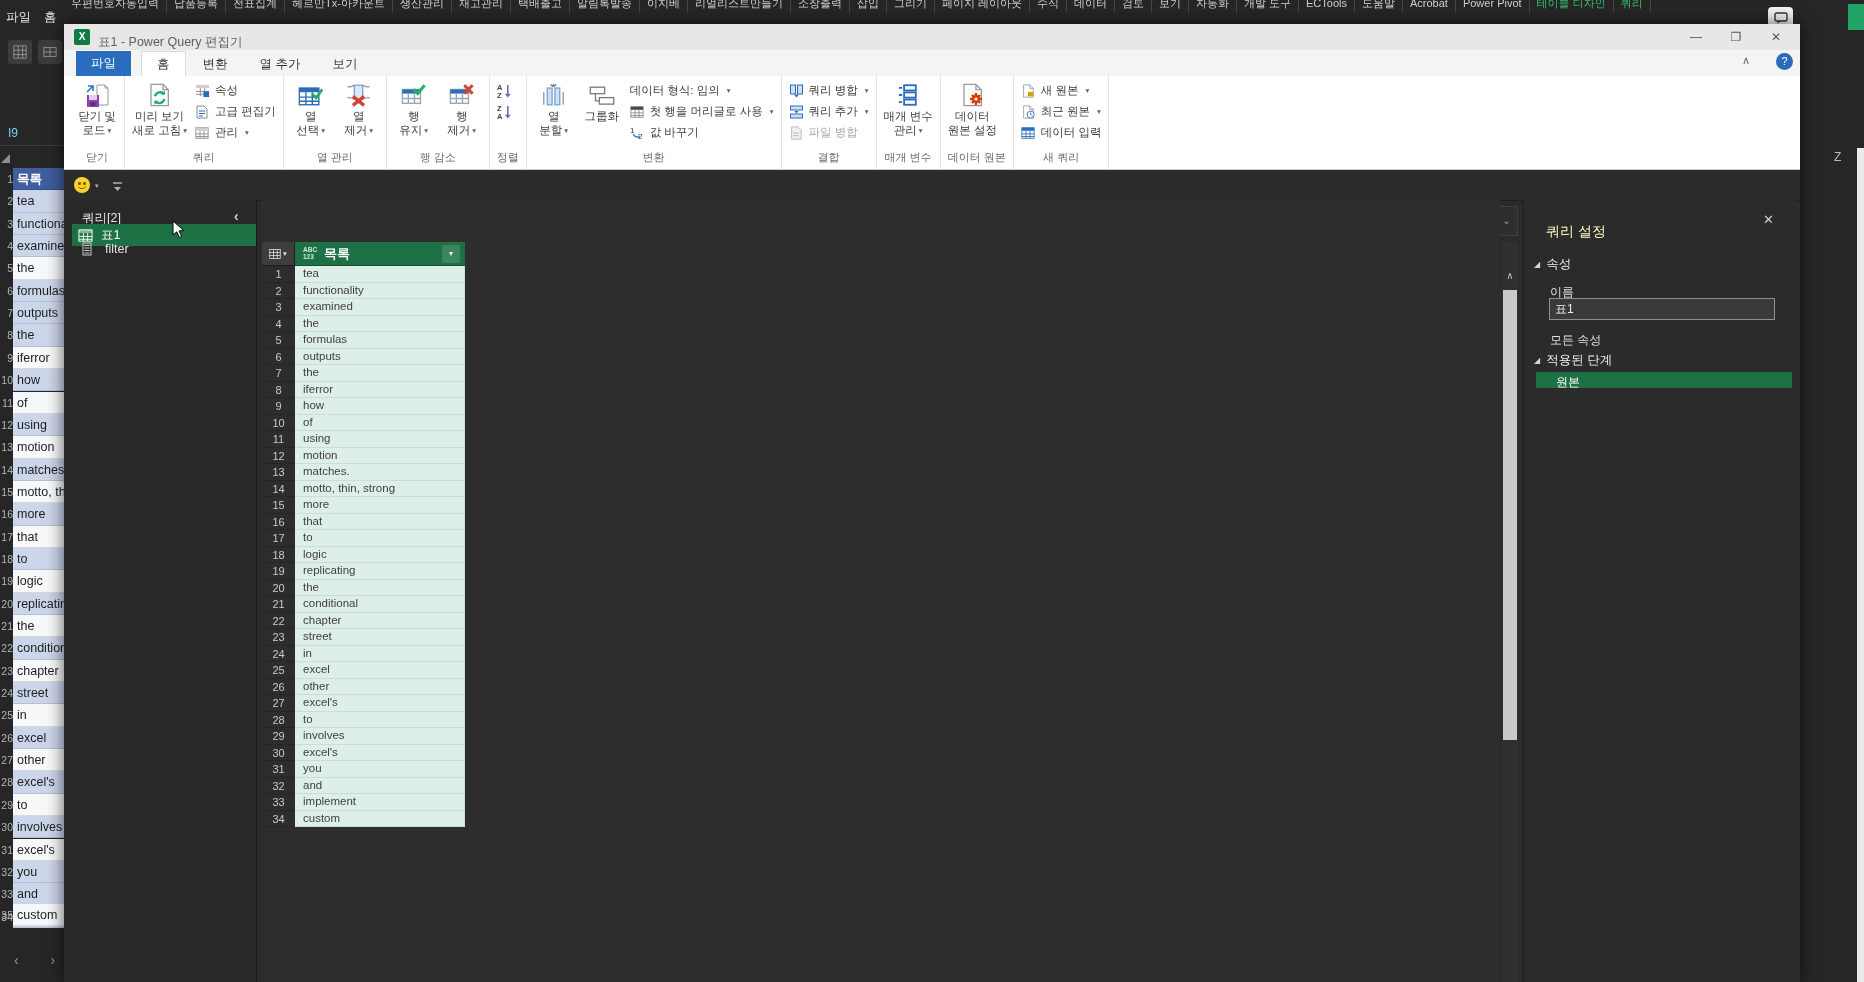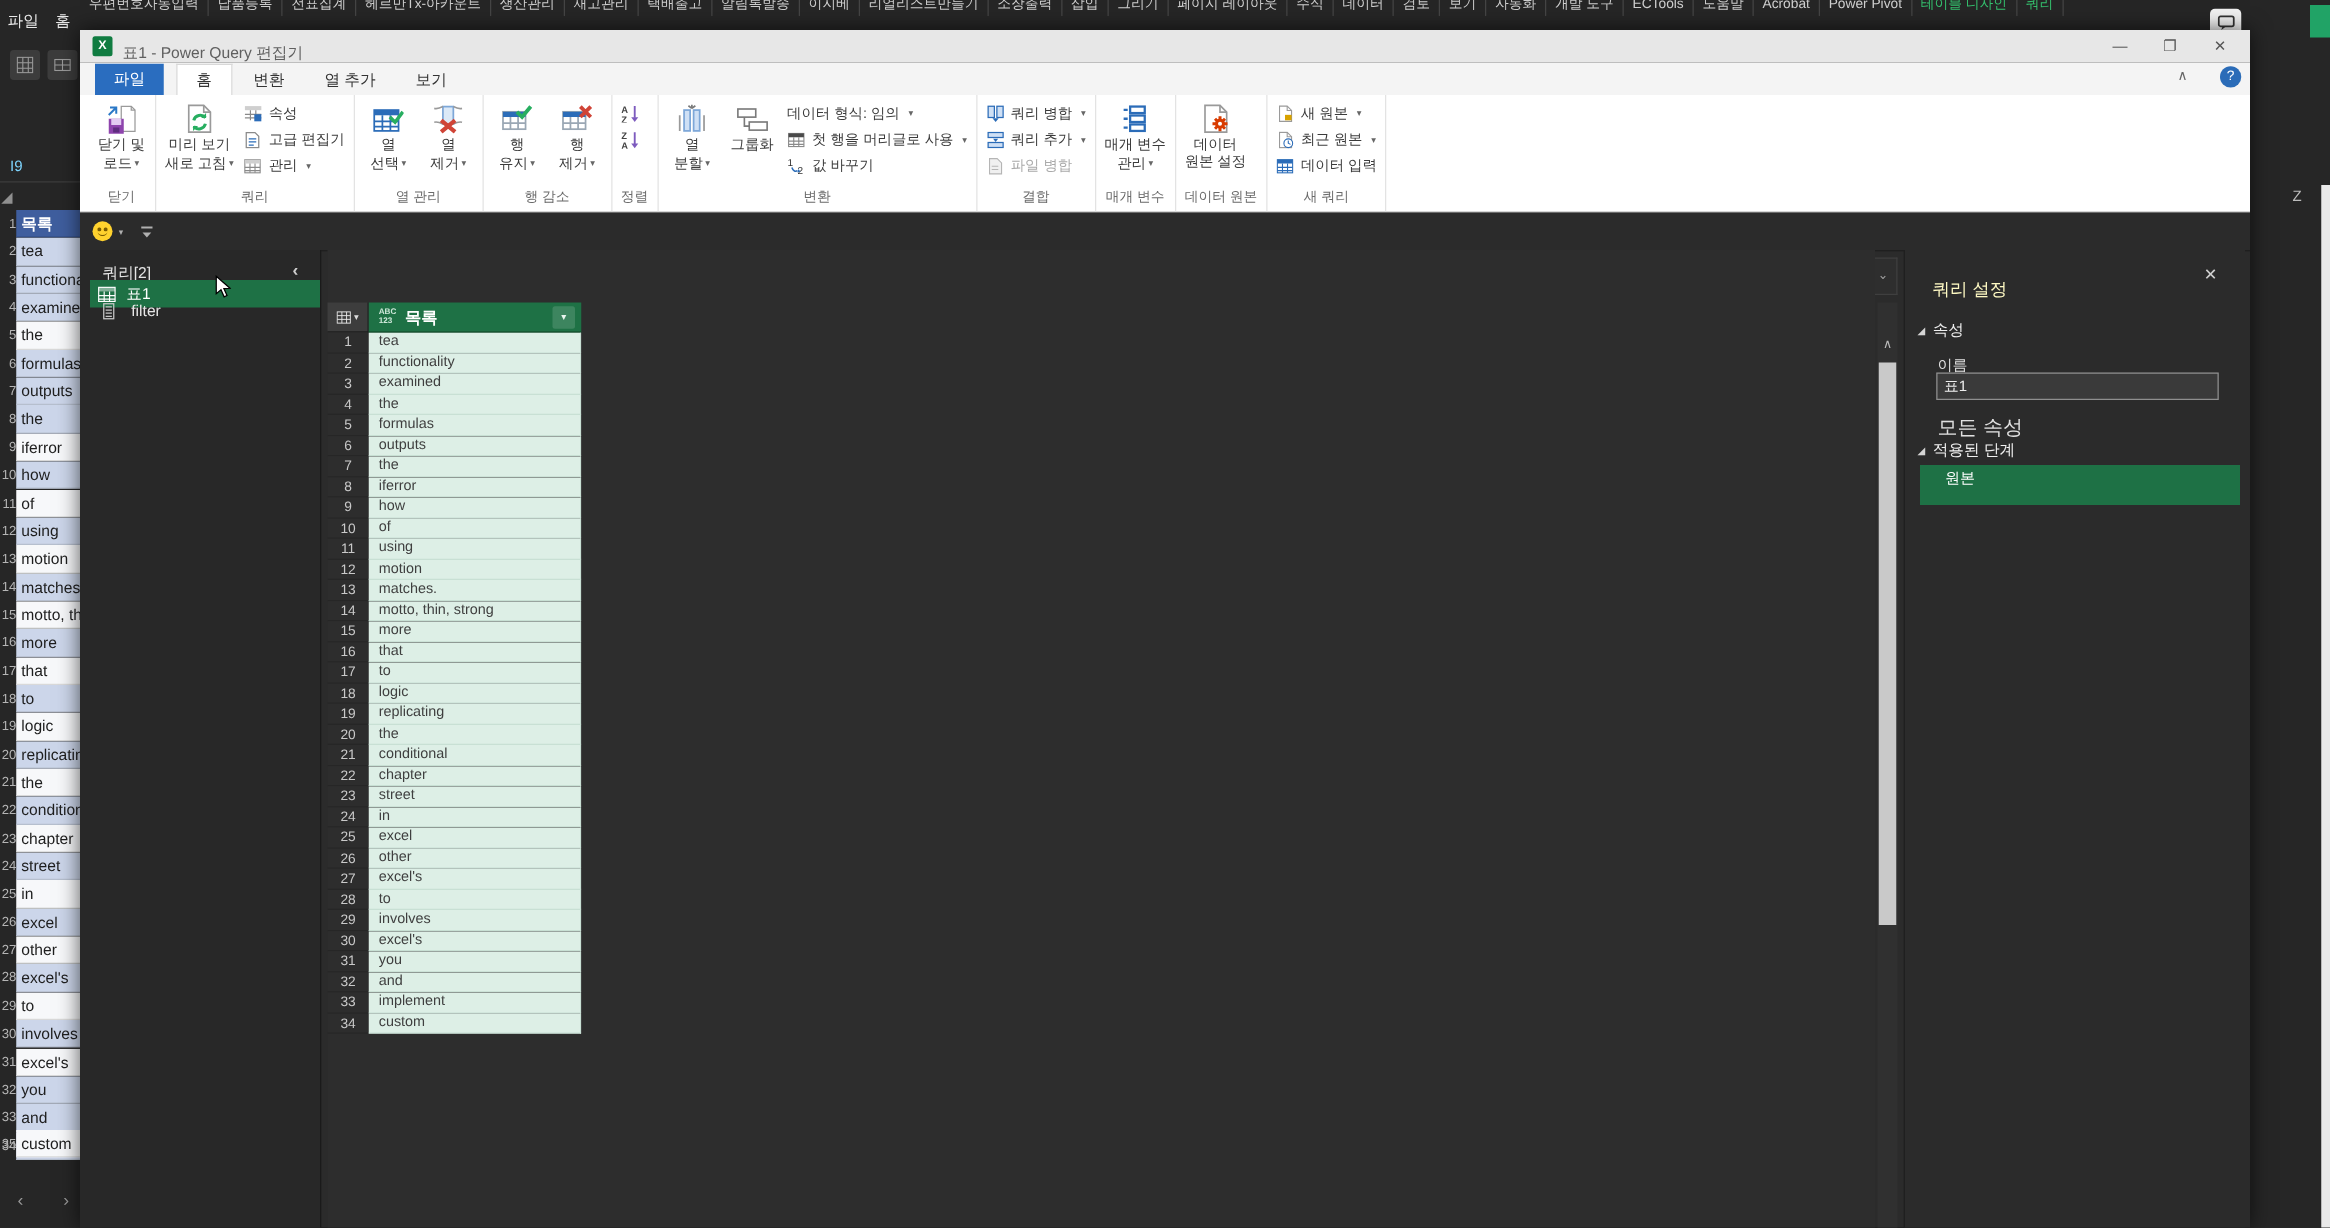--- a/index.html
+++ b/index.html
@@ -109,22 +109,22 @@
   #g-thumb{position:absolute;left:1px;top:48px;width:14px;height:450px;background:#c9c9c9;}
   
   #pq-settings{position:absolute;left:1459px;top:176px;width:272px;height:782px;background:#2b2b2b;border-left:1px solid #1f1f1f;}
   #s-title{position:absolute;left:22px;top:23px;font-size:14px;color:#fef9c3;}
   #s-close{position:absolute;right:22px;top:12px;font-size:13px;color:#cfcfcf;}
   .s-section{position:absolute;left:10px;display:flex;align-items:center;gap:6px;font-size:12.5px;color:#f0f0f0;}
   .s-exp{font-size:8px;color:#d5d5d5;}
   #s-namelabel{position:absolute;left:26px;top:84px;font-size:12px;color:#e0e0e0;}
   #s-nameinput{position:absolute;left:25px;top:98px;width:214px;height:18px;background:#3a3a3a;border:1px solid #8f8f8f;
     color:#ededed;font-size:12px;padding:1px 5px;font-family:inherit;}
-  #s-allprops{position:absolute;left:26px;top:132px;font-size:16px;color:#e0e0e0;}
-  .step{position:absolute;left:12px;width:256px;height:32px;font-size:12px;color:#fff;line-height:20px;padding-left:20px;
+  #s-allprops{position:absolute;left:26px;top:132px;font-size:12px;color:#e0e0e0;}
+  .step{position:absolute;left:12px;width:256px;height:16px;font-size:12px;color:#fff;line-height:20px;padding-left:20px;
     box-sizing:border-box;}
   .step.selected{background:#1E7145;}
 </style>
 </head>
 <body>
 
 <div id="xl-tabs">
     <span class="xl-tab">우편번호자동입력</span>
     <span class="xl-tab">납품등록</span>
     <span class="xl-tab">전표집계</span>

